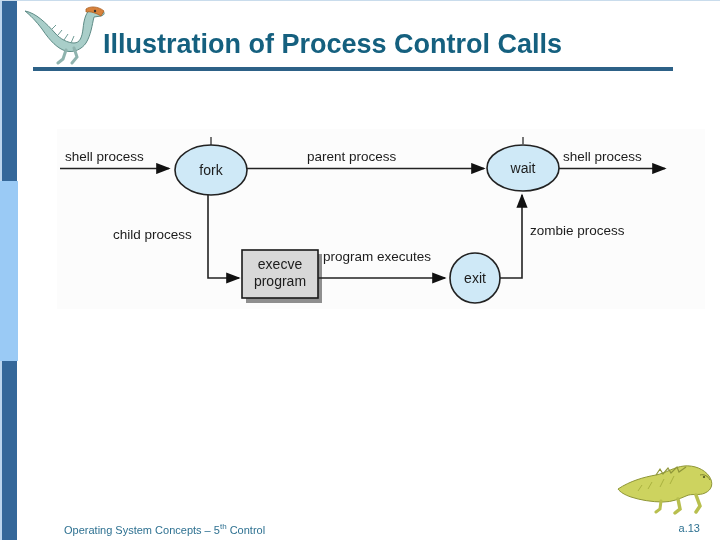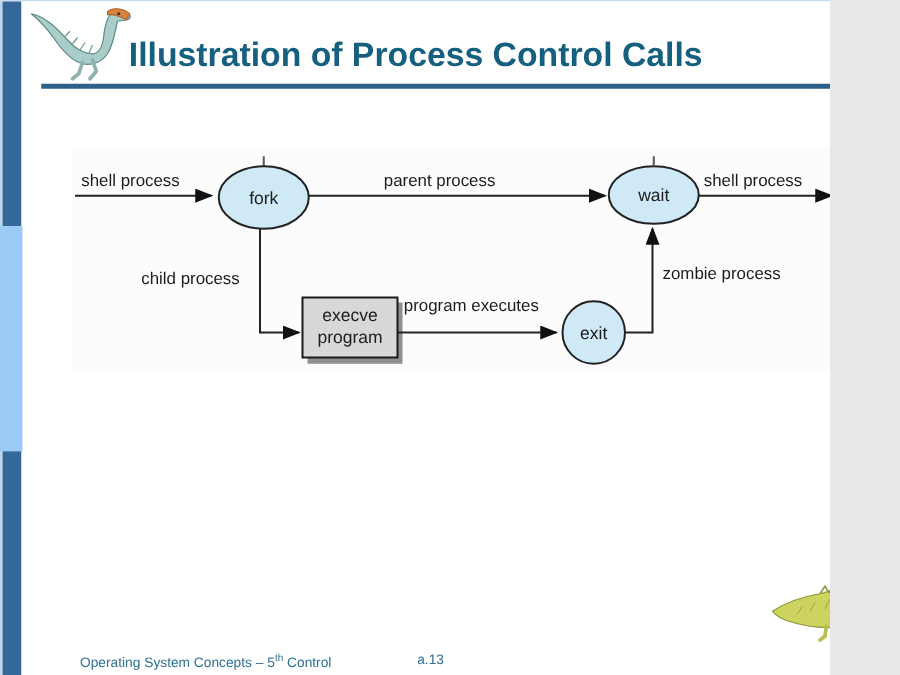--- a/index.html
+++ b/index.html
@@ -1,45 +1,45 @@
 <!DOCTYPE html>
 <html><head>
 <meta charset="utf-8">
 <style>
   html,body{margin:0;padding:0;background:#e8e8e8;}
   .slide{
-    position:relative;width:664px;height:540px;background:#ffffff;
+    position:relative;width:720px;height:540px;background:#ffffff;
     font-family:"Liberation Sans",sans-serif;overflow:hidden;
     border-top:1px solid #c9dcec;box-sizing:border-box;padding-left:23px;
   }
   
   .edge-strip{position:absolute;left:0;top:0;width:2px;height:540px;background:#bcd6ee;}
   .bar{position:absolute;}
   .bar.dark-top{left:2px;top:0;width:15px;height:180px;background:#35689a;}
   .bar.light-mid{left:0;top:180px;width:18px;height:180px;background:#9acaf5;}
   .bar.dark-bottom{left:2px;top:360px;width:15px;height:180px;background:#35689a;}
   
   .logo-tl{position:absolute;left:22px;top:2px;width:94px;height:62px;}
   .title{
     position:absolute;left:103px;top:28px;width:600px;
     font-size:27px;font-weight:bold;color:#15607f;letter-spacing:0;
     white-space:nowrap;
   }
   .title-rule{position:absolute;left:33px;top:66px;width:640px;height:4px;background:#2d6187;}
   
-  .figure{position:absolute;left:57px;top:116px;width:648px;height:180px;}
+  .figure{position:absolute;left:57px;top:128px;width:648px;height:180px;}
   .figure svg{display:block;}
   .diag-label{font-size:13.5px;fill:#1c1c1c;}
   .node-label{font-size:14px;fill:#1c1c1c;}
   .flow{stroke:#222;stroke-width:1.6;fill:none;}
   .stub{stroke:#555;stroke-width:1.6;fill:none;}
   
   .footer-left{position:absolute;left:64px;top:521px;font-size:11px;color:#2e7191;}
   .footer-left sup{font-size:8px;}
-  .footer-page{position:absolute;left:0;right:20px;top:521px;text-align:center;font-size:11px;color:#2e7191;margin-left:45px;}
+  .footer-page{position:absolute;left:0;right:20px;top:521px;text-align:right;font-size:11px;color:#2e7191;margin-left:45px;}
   .footer-right{position:absolute;right:10px;top:521px;font-size:11px;color:#2e7191;}
   .logo-br{position:absolute;left:616px;top:458px;width:102px;height:58px;}
 </style>
 </head>
 <body>
 
 <div class="slide">
 
   <div class="edge-strip"></div>
   <div class="bar dark-top"></div>

